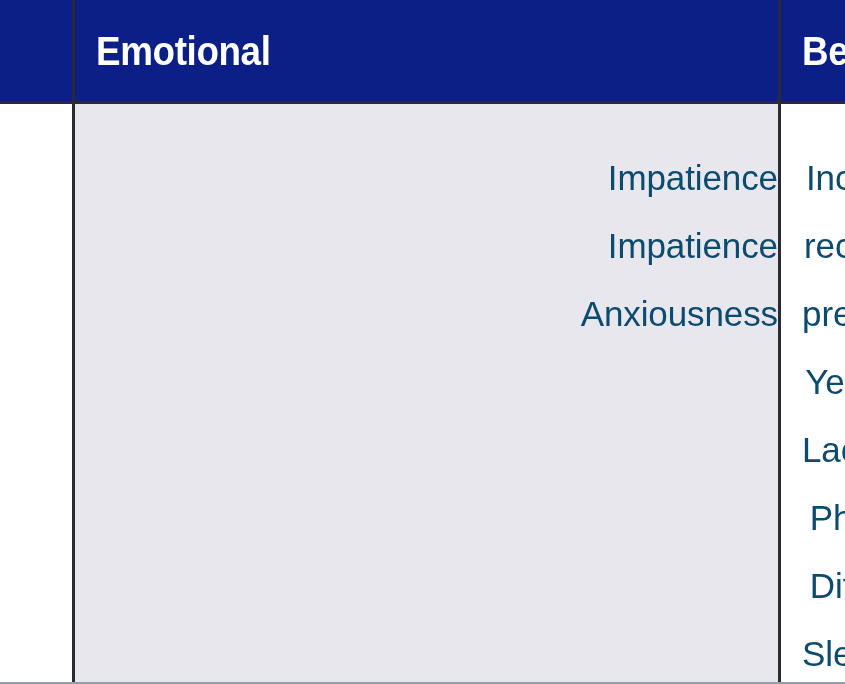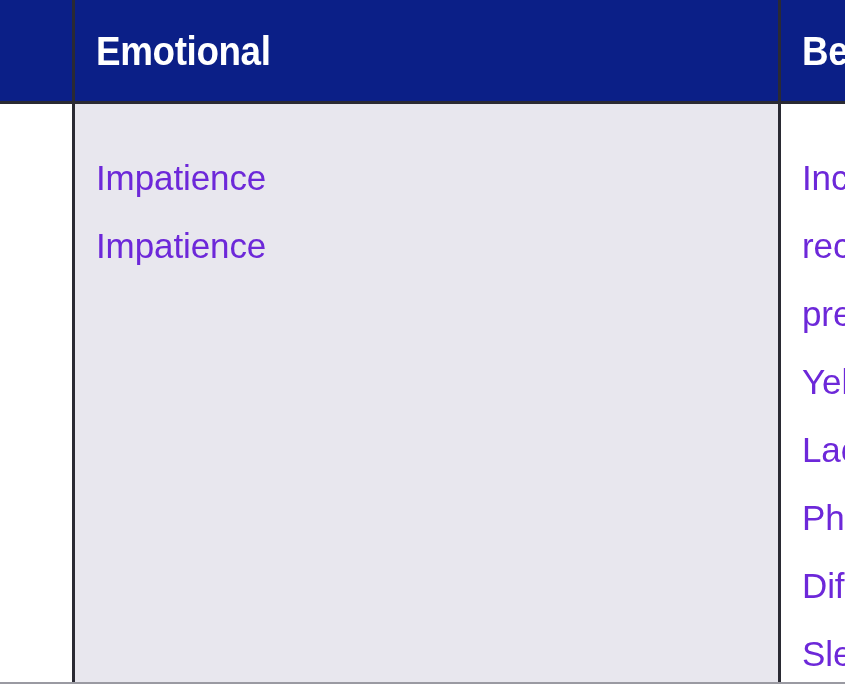--- a/index.html
+++ b/index.html
@@ -21,20 +21,21 @@
     background: #ffffff;
   }
 
   
   .table {
     position: absolute;
     inset: 0;
     display: grid;
     grid-template-columns: 72px 706px 1fr;
     grid-template-rows: 101px 1fr;
+    text-align: right;
   }
 
   
   .hdr {
     background: #0b1f87;
     position: relative;
     box-sizing: border-box;
     display: flex;
     align-items: center;
   }
@@ -73,21 +74,21 @@
   }
   .body-cell.shaded { background: #e8e7ee; }
   .body-cell.plain  { background: #ffffff; }
 
   .item-list {
     list-style: none;
     margin: 0;
     padding: 0;
   }
   .item {
-    color: #6d28d9;
+    color: #0c4a6e;
     font-size: 35px;
     line-height: 68px;
     white-space: nowrap;
     letter-spacing: -0.1px;
   }
   .item.wrapped {
     white-space: normal;
     line-height: 68px;
   }
 
@@ -116,20 +117,21 @@
     <div class="hdr hdr-cell">
       <span class="hdr-title">Be</span>
     </div>
 
     <div class="body-gutter"></div>
 
     <div class="body-cell shaded">
       <ul class="item-list">
         <li class="item">Impatience</li>
         <li class="item">Impatience</li>
+        <li class="item">Anxiousness</li>
       </ul>
     </div>
 
     <div class="body-cell plain">
       <ul class="item-list">
         <li class="item wrapped">Inc rec pre</li>
         <li class="item">Yel</li>
         <li class="item">Lac</li>
         <li class="item">Ph</li>
         <li class="item">Dif</li>

